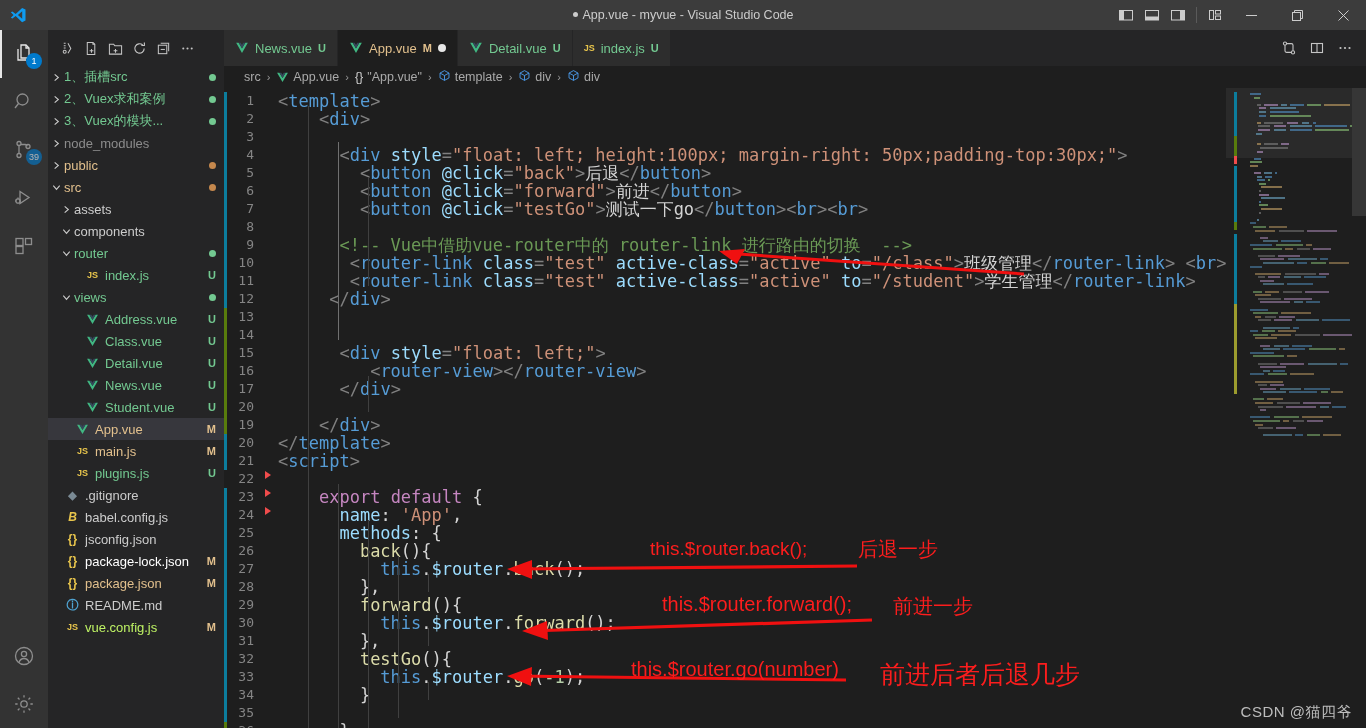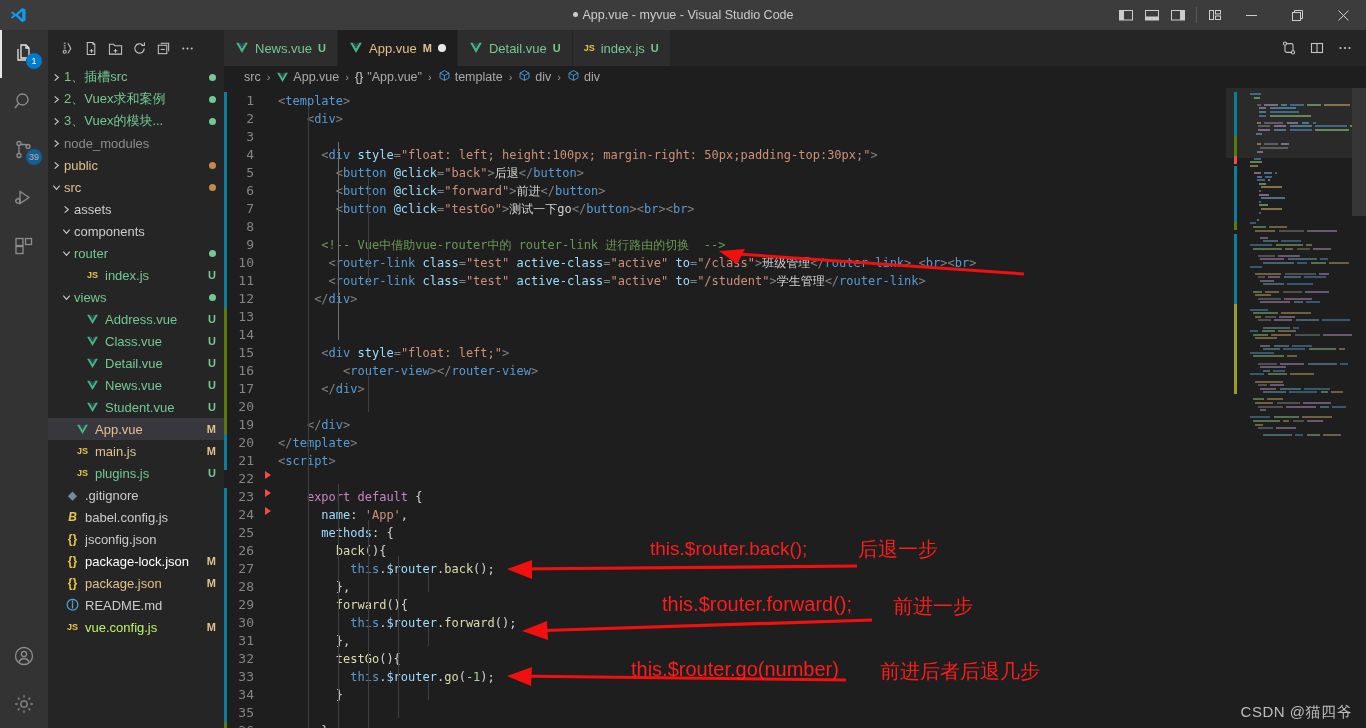--- a/index.html
+++ b/index.html
@@ -156,21 +156,21 @@
     width:40px; min-width:40px; text-align:right;
     padding-right:10px; padding-top:4px;
     color:#858585; font-family:"DejaVu Sans Mono", monospace; font-size:13px; line-height:18px;
     user-select:none;
   }
   .gutter div { height:18px; }
   .glyph { width:14px; min-width:14px; padding-top:4px; }
   .glyph div { height:18px; position:relative; }
   .code {
     flex:1; padding-top:4px; position:relative;
-    font-family:"DejaVu Sans Mono", monospace; font-size:12px; line-height:18px;
+    font-family:"DejaVu Sans Mono", monospace; font-size:17px; line-height:18px;
     color:#d4d4d4; white-space:pre; overflow:hidden;
   }
   .code .ln { height:18px; position:relative; }
 
   
   .t-tag { color:#569cd6; }
   .t-punc { color:#808080; }
   .t-attr { color:#9cdcfe; }
   .t-str { color:#ce9178; }
   .t-txt { color:#d4d4d4; }
@@ -1284,17 +1284,17 @@
       </div>
     </div>
   </div>
 
   <div class="annot-layer">
     <div class="annot-text" style="left:650px;top:538px;font-size:19px;">this.$router.back();</div>
     <div class="annot-text" style="left:858px;top:536px;font-size:20px;">后退一步</div>
     <div class="annot-text" style="left:662px;top:593px;font-size:20px;">this.$router.forward();</div>
     <div class="annot-text" style="left:893px;top:593px;font-size:20px;">前进一步</div>
     <div class="annot-text" style="left:631px;top:658px;font-size:20px;">this.$router.go(number)</div>
-    <div class="annot-text" style="left:880px;top:658px;font-size:20px;">前进后者后退几步</div>
+    <div class="annot-text" style="left:880px;top:658px;font-size:25px;">前进后者后退几步</div>
   </div>
 
   <div class="watermark">CSDN @猫四爷</div>
 </div>
 
 </body></html>

